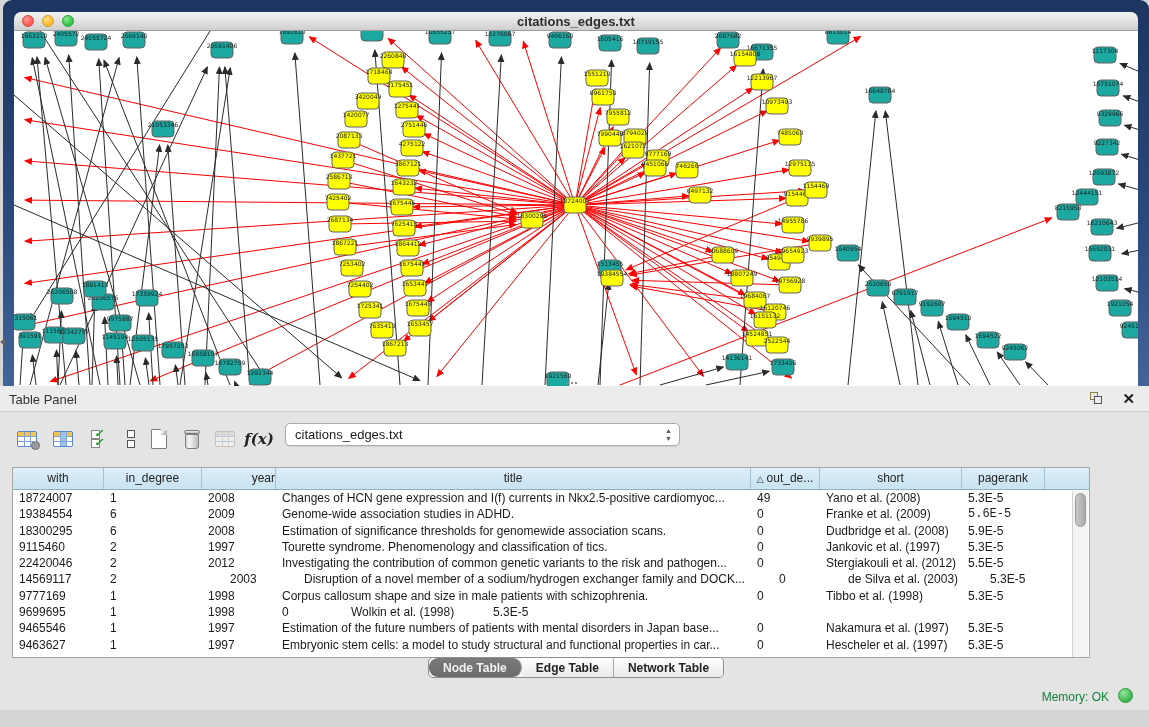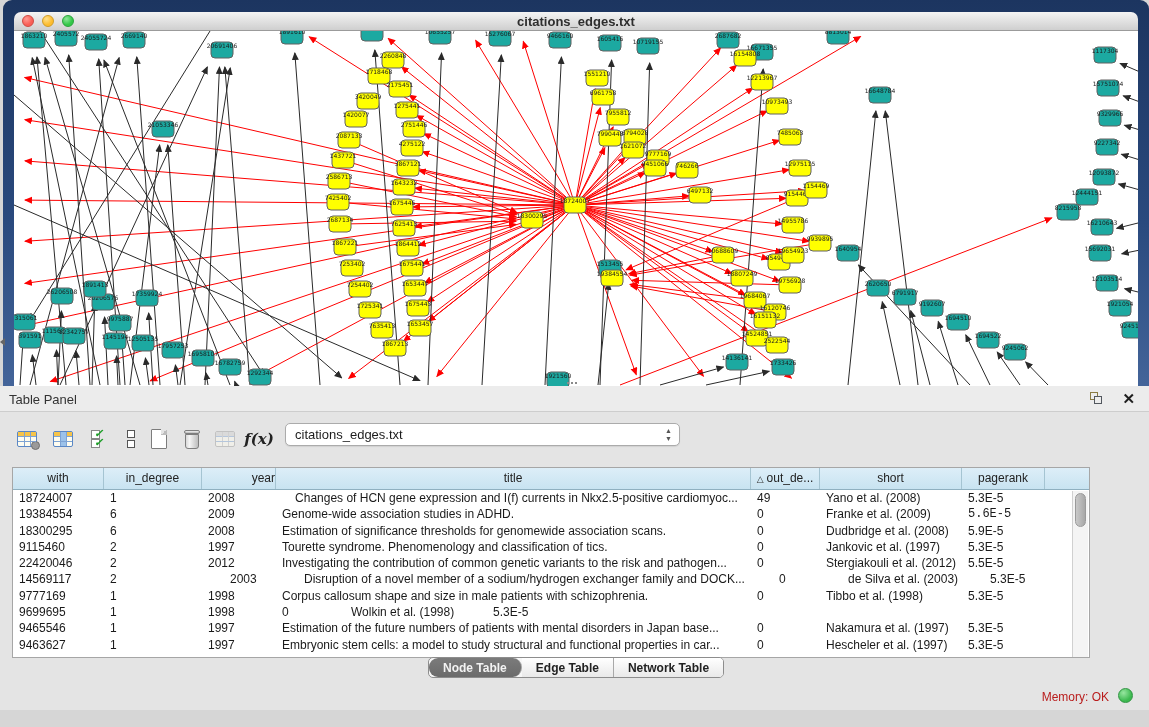--- a/index.html
+++ b/index.html
@@ -71,21 +71,21 @@
   #vscroll { position:absolute; right:1px; top:23px; width:16px; height:166px; background:#f4f4f4; border-left:1px solid #d0d0d0; }
   #vscroll .thumb { position:absolute; left:2px; top:2px; width:11px; height:34px; background:linear-gradient(90deg,#c9c9c9,#a8a8a8); border-radius:6px; border:1px solid #9a9a9a; }
 
   #seg-tabs { position:absolute; left:428px; top:271px; height:21px; display:flex; border:1px solid #8d8d8d; border-radius:5px; overflow:hidden; background:#f7f7f7; }
   .seg { font-size:12px; font-weight:600; padding:0 14px; line-height:20px; color:#222;
          background:linear-gradient(#ffffff,#e9e9e9); border-right:1px solid #a9a9a9; }
   .seg:last-child { border-right:none; }
   .seg.active { background:linear-gradient(#7b7b7b,#6b6b6b); color:#f3f3f3;border-radius:9px; }
 
   #status-bar { position:absolute; left:0; top:297px; width:100%; height:27px; }
-  #memory-label { position:absolute; right:40px; top:7px; font-size:12px; color:#b91c1c; }
+  #memory-label { position:absolute; right:40px; top:7px; font-size:12px; color:#15803d; }
   #memory-dot { position:absolute; right:16px; top:5px; width:15px; height:15px; border-radius:50%;
       background:radial-gradient(circle at 35% 30%, #97e6a0,#3cb94f 65%); border:1px solid #2e9440; }
 
   
   #splitter-handle { position:absolute; left:566px; top:-5px; width:12px; height:5px;
       background:radial-gradient(circle,#8a8a8a 1px,transparent 1.5px); background-size:4px 4px; }
   #edge-arrow { position:absolute; left:0; top:338px; width:0; height:0;
       border-top:4px solid transparent; border-bottom:4px solid transparent; border-right:5px solid #666; }
 </style>
 </head>
@@ -791,21 +791,21 @@
           <div class="th" style="width: 475px;"><span>title</span></div>
           <div class="th" style="width: 69px;"><span class="sort">△</span><span>out_de...</span></div>
           <div class="th" style="width: 142px;"><span>short</span></div>
           <div class="th" style="width: 83px;"><span>pagerank</span></div>
         </div>
       <div id="tbody">
           <div class="tr">
             <div class="td" style="width: 91px;">18724007</div>
             <div class="td" style="width: 98px;">1</div>
             <div class="td" style="width: 74px;">2008</div>
-            <div class="td" style="width: 475px; text-align: center;">Changes of HCN gene expression and I(f) currents in Nkx2.5-positive cardiomyoc...</div>
+            <div class="td" style="width: 475px;">Changes of HCN gene expression and I(f) currents in Nkx2.5-positive cardiomyoc...</div>
             <div class="td" style="width: 69px;">49</div>
             <div class="td" style="width: 142px;">Yano et al. (2008)</div>
             <div class="td" style="width: 83px;">5.3E-5</div>
           </div>
           <div class="tr">
             <div class="td" style="width: 91px;">19384554</div>
             <div class="td" style="width: 98px;">6</div>
             <div class="td" style="width: 74px;">2009</div>
             <div class="td" style="width: 475px;">Genome-wide association studies in ADHD.</div>
             <div class="td" style="width: 69px;">0</div>

